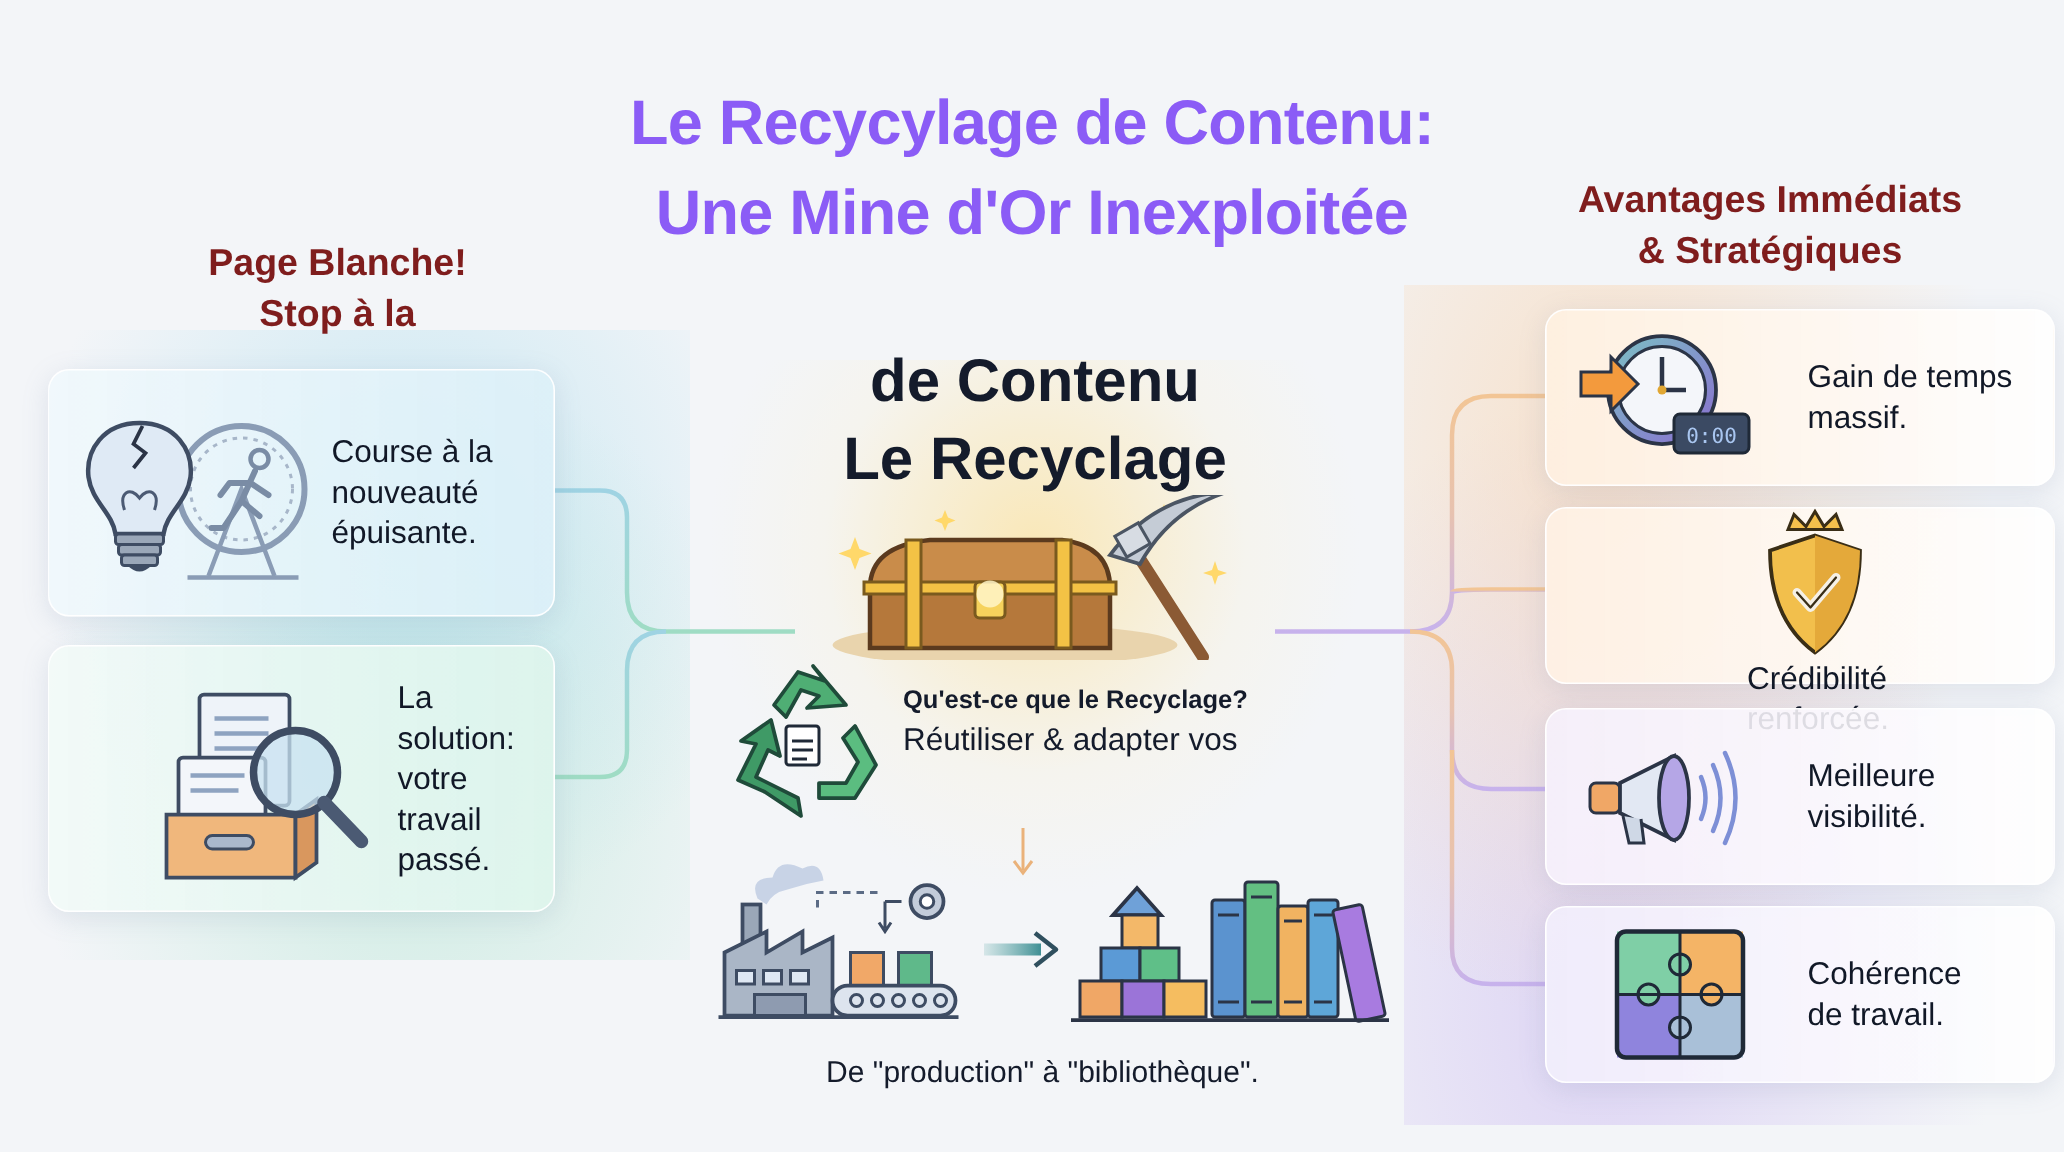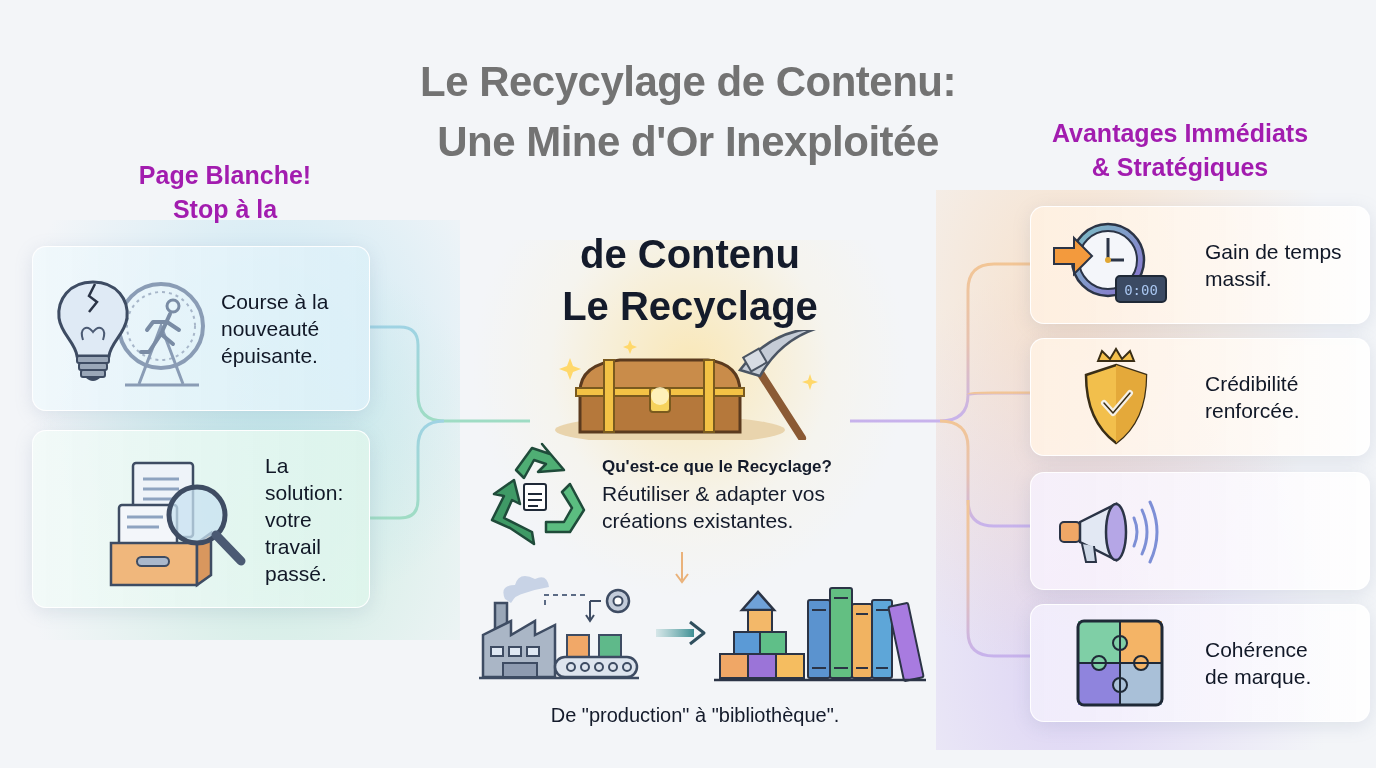--- a/index.html
+++ b/index.html
@@ -20,24 +20,24 @@
     background: radial-gradient(ellipse at 30% 20%, rgba(250,205,160,0.5), rgba(243,245,248,0) 60%),
                 radial-gradient(ellipse at 30% 85%, rgba(200,180,240,0.5), rgba(243,245,248,0) 60%);
   }
   .bg-glow-center {
     position: absolute; left: 470px; top: 240px; width: 440px; height: 360px;
     background: radial-gradient(ellipse at 50% 35%, rgba(255,220,130,0.55), rgba(255,240,200,0.2) 45%, rgba(243,245,248,0) 70%);
   }
   .main-title {
     position: absolute; left: 0; width: 1376px; top: 52px;
     text-align: center; font-weight: 700; font-size: 42px; line-height: 60px;
-    color: #737373; letter-spacing: -0.5px;
+    color: #8b5cf6; letter-spacing: -0.5px;
   }
   .section-title {
-    position: absolute; text-align: center; font-weight: 700; font-size: 25px; line-height: 34px; color: #a21caf;
+    position: absolute; text-align: center; font-weight: 700; font-size: 25px; line-height: 34px; color: #7f1d1d;
   }
   .left-title { left: 110px; width: 230px; top: 158px; }
   .right-title { left: 1010px; width: 340px; top: 116px; }
 
   .card {
     position: absolute; border-radius: 14px;
     background: linear-gradient(90deg, rgba(255,255,255,0.55), rgba(255,255,255,0.85));
     border: 1.5px solid rgba(255,255,255,0.95);
     box-shadow: 0 4px 18px rgba(120,140,170,0.18);
     display: flex; align-items: center;
@@ -47,21 +47,21 @@
 
   .left-card-1 { left: 32px; top: 246px; width: 338px; height: 165px; background: linear-gradient(90deg, rgba(240,248,252,0.85), rgba(220,240,248,0.9)); }
   .left-card-2 { left: 32px; top: 430px; width: 338px; height: 178px; background: linear-gradient(90deg, rgba(242,250,248,0.85), rgba(222,245,236,0.9)); padding-left: 44px; }
   .left-card-1 .icon-wrap, .left-card-2 .icon-wrap { width: 172px; height: 140px; margin-left: 10px; }
   .left-card-1 .text, .left-card-2 .text { margin-left: 6px; }
 
   .right-card { left: 1030px; width: 340px; height: 118px; }
   .right-card .icon-wrap { width: 140px; height: 100px; margin-left: 10px; }
   .right-card .text { margin-left: 24px; }
   .rc-1 { top: 206px; background: linear-gradient(90deg, rgba(255,240,225,0.9), rgba(255,255,255,0.85)); }
-  .rc-2 { top: 338px; background: linear-gradient(90deg, rgba(255,242,228,0.9), rgba(255,255,255,0.85)); }
+  .rc-2 { top: 338px; background: linear-gradient(90deg, rgba(255,242,228,0.9), rgba(255,255,255,0.85)); flex-direction: column; }
   .rc-3 { top: 472px; background: linear-gradient(90deg, rgba(246,240,252,0.9), rgba(255,255,255,0.85)); }
   .rc-4 { top: 604px; background: linear-gradient(90deg, rgba(242,238,252,0.9), rgba(255,255,255,0.85)); }
 
   .center-title {
     position: absolute; left: 490px; width: 400px; top: 228px;
     text-align: center; font-weight: 700; font-size: 40px; line-height: 52px; color: #141b2b;
   }
   .treasure { position: absolute; left: 540px; top: 330px; width: 300px; height: 110px; }
   .recycle-icon { position: absolute; left: 480px; top: 440px; width: 110px; height: 110px; }
   .what-block { position: absolute; left: 602px; top: 456px; width: 300px; }
@@ -211,21 +211,20 @@
     <line x1="48" y1="54" x2="62" y2="54" stroke="#1f2937" stroke-width="2"></line>
     <line x1="48" y1="60" x2="62" y2="60" stroke="#1f2937" stroke-width="2"></line>
     <line x1="48" y1="66" x2="58" y2="66" stroke="#1f2937" stroke-width="2"></line>
   </svg>
 </div>
 
 <div class="what-block">
   <div class="what-q">Qu'est-ce que le Recyclage?</div>
   <div class="what-a">
     <div>Réutiliser &amp; adapter vos</div>
-    <div>créations existantes.</div>
   </div>
 </div>
 
 <div class="down-arrow">
   <svg width="16" height="34" viewBox="0 0 16 34">
     <line x1="8" y1="0" x2="8" y2="28" stroke="#eab27a" stroke-width="2"></line>
     <path d="M2 22 L8 30 L14 22" fill="none" stroke="#eab27a" stroke-width="2"></path>
   </svg>
 </div>
 
@@ -353,35 +352,39 @@
       <path d="M34 36 L70 18 V74 L34 56 Z" fill="#e2e8f3" stroke="#2b3446" stroke-width="2.5"></path>
       <ellipse cx="70" cy="46" rx="10" ry="28" fill="#b5a6e6" stroke="#2b3446" stroke-width="2.5"></ellipse>
       <path d="M36 58 L40 76 L50 76 L48 60" fill="#cfd8e6" stroke="#2b3446" stroke-width="2"></path>
       <g fill="none" stroke="#7d8fd6" stroke-width="3" stroke-linecap="round">
         <path d="M88 32 Q94 46 88 60"></path>
         <path d="M96 24 Q106 46 96 68"></path>
         <path d="M104 16 Q118 46 104 76"></path>
       </g>
     </svg>
   </div>
+  <div class="text">
+    <div>Meilleure</div>
+    <div>visibilité.</div>
+  </div>
 </div>
 
 <div class="card right-card rc-4">
   <div class="icon-wrap">
     <svg width="130" height="100" viewBox="0 0 130 100">
       <rect x="32" y="8" width="42" height="42" fill="#7fcfa6"></rect>
       <rect x="74" y="8" width="42" height="42" fill="#f4b466"></rect>
       <rect x="32" y="50" width="42" height="42" fill="#8f84dd"></rect>
       <rect x="74" y="50" width="42" height="42" fill="#a9c0d8"></rect>
       <circle cx="74" cy="30" r="7" fill="#7fcfa6" stroke="#1f2937" stroke-width="2"></circle>
       <circle cx="95" cy="50" r="7" fill="#f4b466" stroke="#1f2937" stroke-width="2"></circle>
       <circle cx="53" cy="50" r="7" fill="#7fcfa6" stroke="#1f2937" stroke-width="2"></circle>
       <circle cx="74" cy="72" r="7" fill="#a9c0d8" stroke="#1f2937" stroke-width="2"></circle>
       <rect x="32" y="8" width="84" height="84" rx="6" fill="none" stroke="#1f2937" stroke-width="3"></rect>
       <line x1="74" y1="8" x2="74" y2="92" stroke="#1f2937" stroke-width="2"></line>
       <line x1="32" y1="50" x2="116" y2="50" stroke="#1f2937" stroke-width="2"></line>
     </svg>
   </div>
   <div class="text">
     <div>Cohérence</div>
-    <div>de marque.</div>
+    <div>de travail.</div>
   </div>
 </div>
 
 </body></html>

